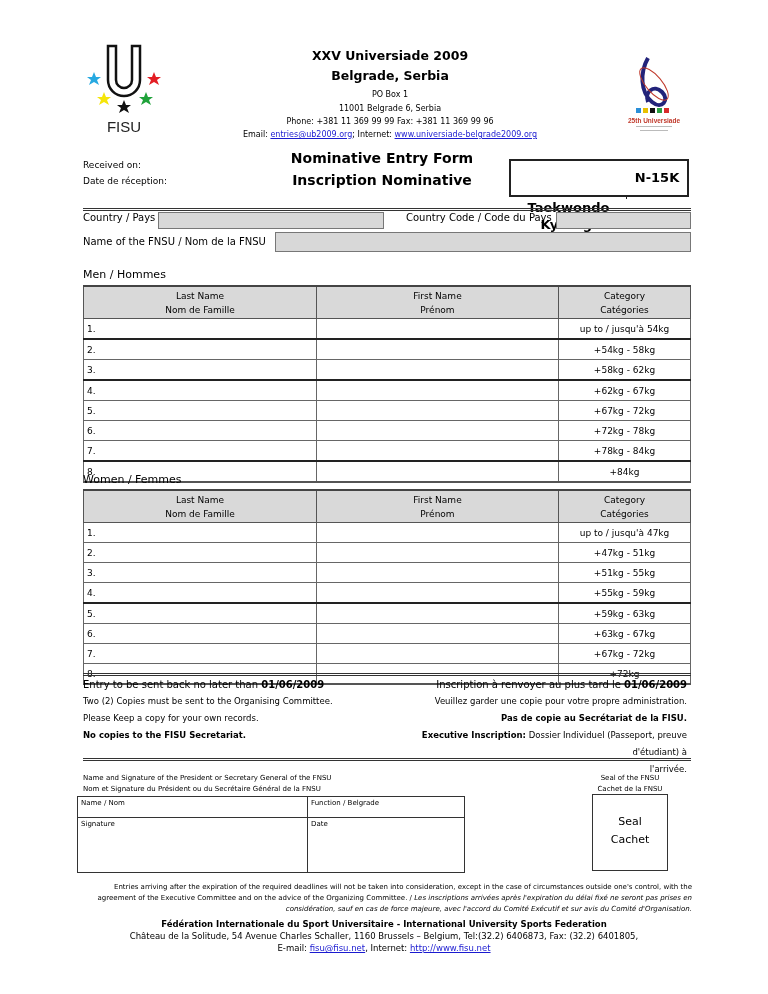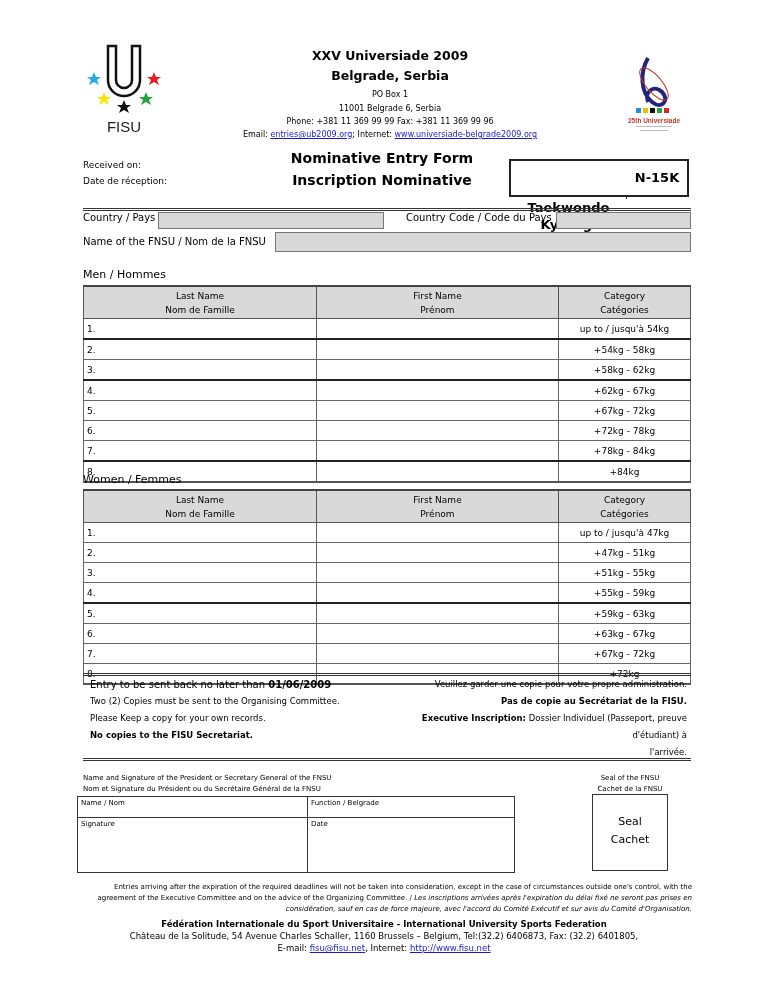--- a/index.html
+++ b/index.html
@@ -32,21 +32,21 @@
   table.grid th { background:#d9d9d9; font-weight:normal; height:29px; line-height:14px; border:1px solid #555; border-top:2px solid #444; }
   table.grid td { height:19px; border:1px solid #666; padding:0 0 0 3px; }
   table.grid td.cat { text-align:center; padding:0; }
   table.grid tr.thick td { border-top:2px solid #222; }
   table.grid tr:last-child td { border-bottom:2px solid #555; }
 
   .inst { font-size:8.5px; line-height:17px; }
   .inst b { font-weight:bold; }
 
   .sig-small { font-size:7px; line-height:11px; }
-  table.sig { position:absolute; left:77px; top:823px; width:438px; border-collapse:collapse; table-layout:fixed; font-size:7px;}
+  table.sig { position:absolute; left:77px; top:823px; width:388px; border-collapse:collapse; table-layout:fixed; font-size:7px;}
   table.sig td { border:1px solid #333; vertical-align:top; padding:2px 3px; }
   #seal-box { left:592px; top:794px; width:76px; height:77px; border:1px solid #333; box-sizing:border-box; text-align:center; font-size:11px; line-height:18px; padding-top:18px; }
 
   .foot { left:76px; width:616px; text-align:right; font-size:7px; line-height:11px; }
   .foot i { font-style:italic; }
   .foot2 { left:76px; width:616px; text-align:center; font-size:8.5px; line-height:11px; }
 </style>
 </head>
 <body>
 
@@ -239,27 +239,28 @@
       </tr>
     <tr>
         <td>8.</td>
         <td></td>
         <td class="cat">+72kg</td>
       </tr>
   </tbody>
 </table>
 
 <div class="abs rule" style="top:673px;"></div>
-<div class="abs inst" style="left:83px; top:676px; width:300px;margin-left:7px;">
+<div class="abs inst" style="left:83px; top:676px; width:300px;">
   <div style="font-size:10px;"><span>Entry to be sent back no later than </span><b>01/06/2009</b></div>
   <div>Two (2) Copies must be sent to the Organising Committee.</div>
   <div>Please Keep a copy for your own records.</div>
   <div><b>No copies to the FISU Secretariat.</b></div>
 </div>
 <div class="abs inst" style="left:380px; top:676px; width:307px; text-align:right;">
+  <div style="font-size:10px;"><span>Inscription à renvoyer au plus tard le </span><b>01/06/2009</b></div>
   <div>Veuillez garder une copie pour votre propre administration.</div>
   <div><b>Pas de copie au Secrétariat de la FISU.</b></div>
   <div><b>Executive Inscription:</b><span> Dossier Individuel (Passeport, preuve d'étudiant) à</span></div>
   <div>l'arrivée.</div>
 </div>
 <div class="abs rule" style="top:758px;"></div>
 
 <div class="abs sig-small" style="left:83px; top:773px;">Name and Signature of the President or Secretary General of the FNSU</div>
 <div class="abs sig-small" style="left:83px; top:784px;">Nom et Signature du Président ou du Secrétaire Général de la FNSU</div>
 <table class="sig" style="top:796px;">

